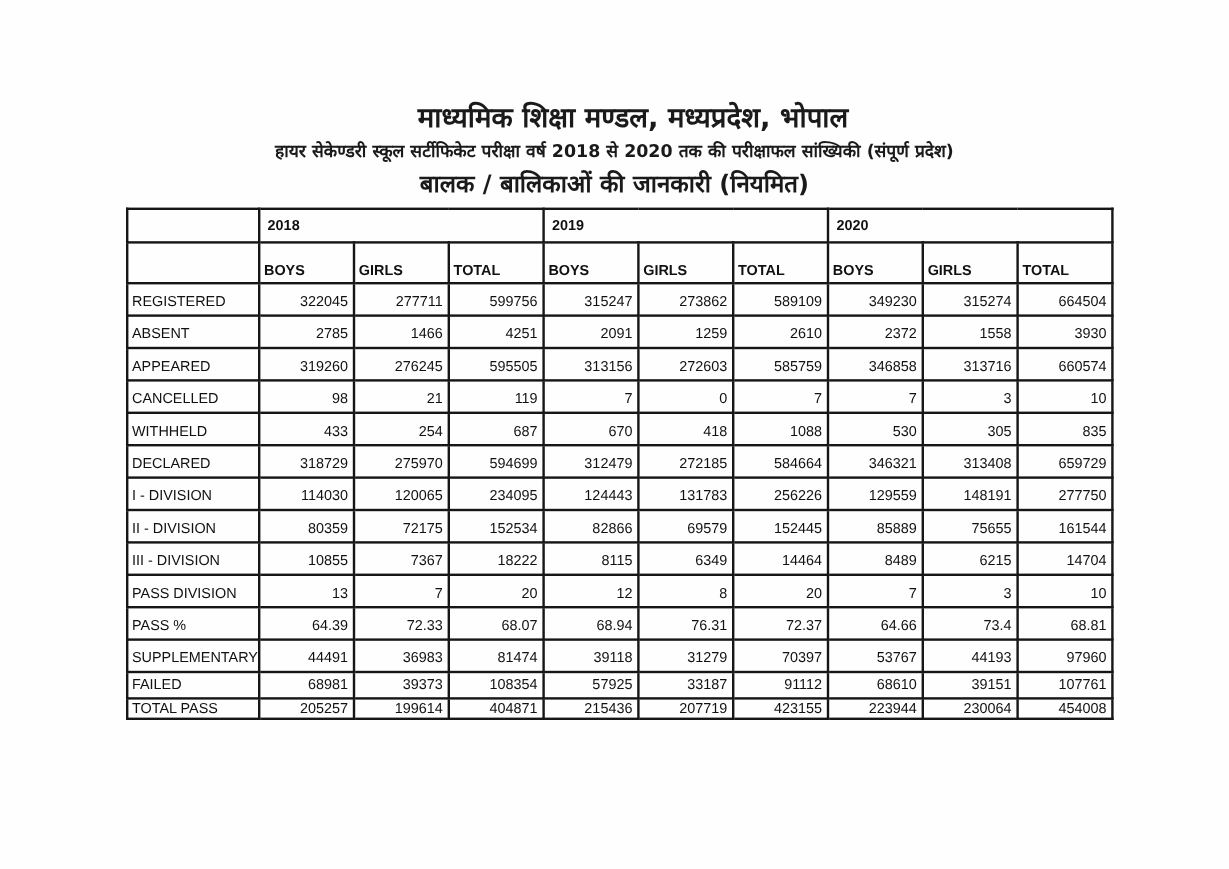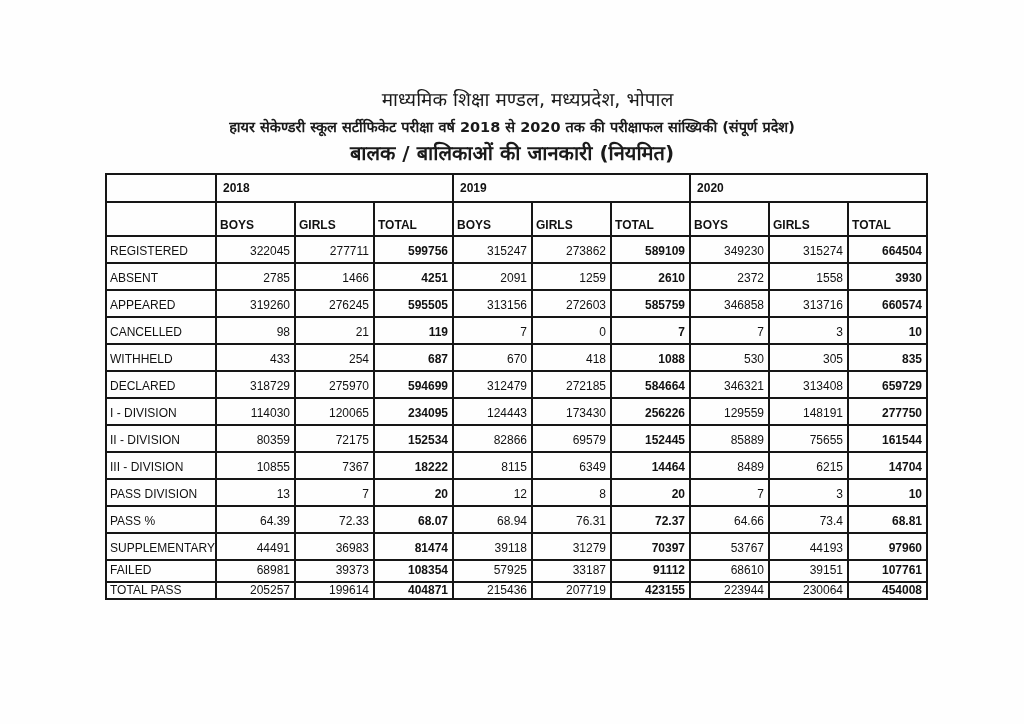--- a/index.html
+++ b/index.html
@@ -11,21 +11,21 @@
     overflow: hidden;
   }
   .sheet { position: relative; width: 1024px; height: 724px; background: #fefefe; }
 
   .titles {
     position: absolute; top: 84px; left: 0; width: 1024px;
     text-align: center;
     font-family: "DejaVu Sans", sans-serif;
     color: #1a1a1a;
   }
-  .title-1 { font-size: 19px; font-weight: normal; line-height: 30px; margin-left: 31px; }
+  .title-1 { font-size: 23px; font-weight: bold; line-height: 30px; margin-left: 31px; }
   .title-2 { font-size: 14.5px; font-weight: bold; line-height: 26px; text-align: center; }
   .title-3 { font-size: 20px; font-weight: bold; line-height: 26px; }
 
   table.stats {
     position: absolute; left: 105px; top: 173px;
     border-collapse: collapse;
     table-layout: fixed;
     width: 822px;
     font-family: "Liberation Sans", sans-serif;
   }
@@ -38,21 +38,21 @@
   td.corner { border: none; background: transparent; }
   tr.year-row td { height: 16px; text-align: left; font-weight: bold; padding: 6px; }
   tr.subhead-row td { height: 34px; text-align: left; font-weight: bold; padding: 13px 0 1px 3px; }
   tbody tr { height: 27px; }
   tbody tr:nth-last-child(2) { height: 22px; }
   tbody tr:nth-last-child(1) { height: 15px; }
   tbody td { vertical-align: bottom; padding-bottom: 4px; }
   tbody tr:nth-last-child(1) td { padding-bottom: 1px; }
   td.lbl { font-weight: normal; text-align: left; padding-left: 3px; }
   td.val { text-align: right; padding-right: 4px; font-weight: normal; }
-  td.val.total { font-weight: bold; }
+  td.val.total { font-weight: normal; }
 </style>
 </head>
 <body>
 
 <div class="sheet">
 
   <div class="titles">
     <div class="title-1">माध्यमिक शिक्षा मण्डल, मध्यप्रदेश, भोपाल</div>
     <div class="title-2">हायर सेकेण्डरी स्कूल सर्टीफिकेट परीक्षा वर्ष 2018 से 2020 तक की परीक्षाफल सांख्यिकी (संपूर्ण प्रदेश)</div>
     <div class="title-3">बालक / बालिकाओं की जानकारी (नियमित)</div>
@@ -163,21 +163,21 @@
           <td class="val">346321</td>
           <td class="val">313408</td>
           <td class="val total">659729</td>
         </tr>
         <tr>
           <td class="lbl">I - DIVISION</td>
           <td class="val">114030</td>
           <td class="val">120065</td>
           <td class="val total">234095</td>
           <td class="val">124443</td>
-          <td class="val">173430</td>
+          <td class="val">131783</td>
           <td class="val total">256226</td>
           <td class="val">129559</td>
           <td class="val">148191</td>
           <td class="val total">277750</td>
         </tr>
         <tr>
           <td class="lbl">II - DIVISION</td>
           <td class="val">80359</td>
           <td class="val">72175</td>
           <td class="val total">152534</td>

